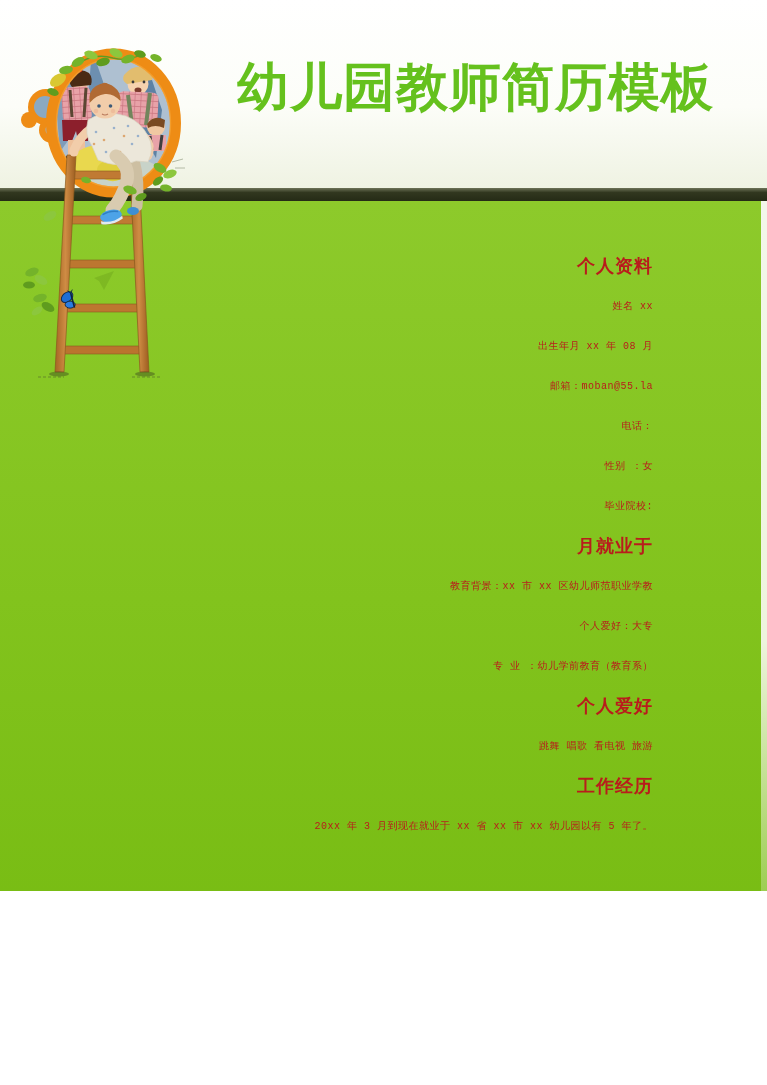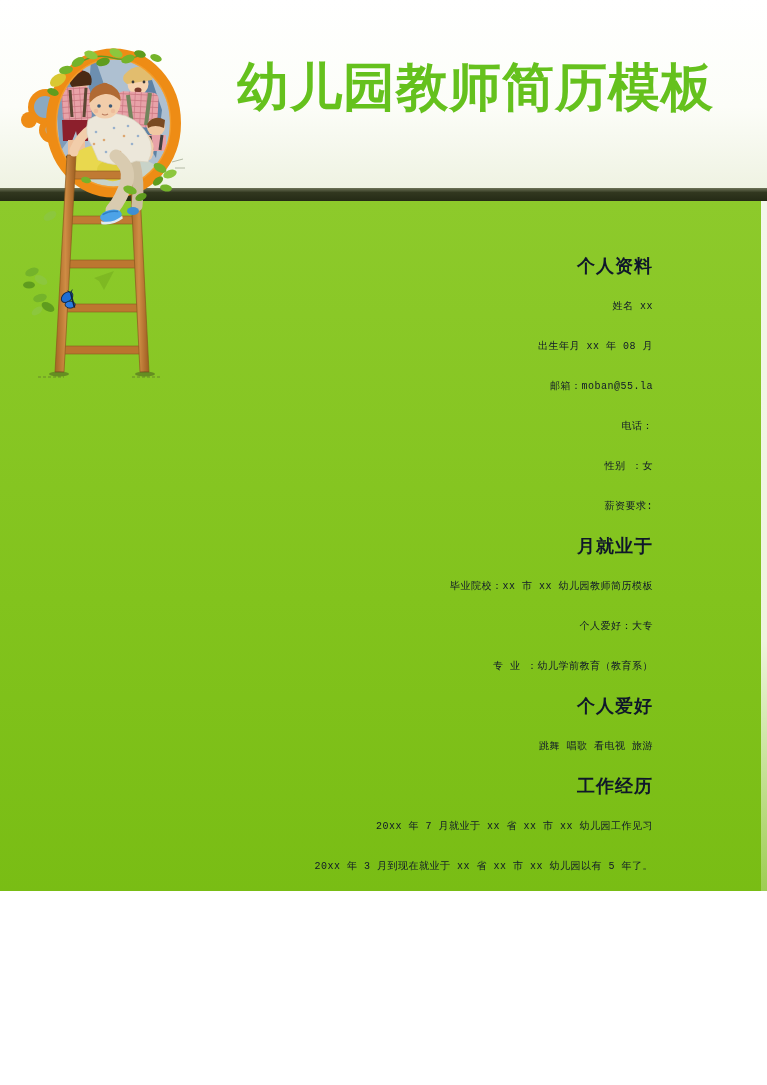--- a/index.html
+++ b/index.html
@@ -16,21 +16,21 @@
   .green{position:absolute;left:0;top:201px;width:767px;height:884px;
     background:linear-gradient(180deg,#8dca2b 0%,#82c31d 45%,#73b90f 100%);}
   
   .edge-strip{position:absolute;right:0;top:201px;width:6px;height:800px;
     background:linear-gradient(180deg,#f3f7ea 0%,#eef4dd 55%,rgba(238,244,221,0) 100%);}
 
   .title{position:absolute;left:237px;top:66px;width:500px;
     font-size:52px;line-height:52px;font-weight:bold;letter-spacing:1px;
     color:#65c11d;white-space:nowrap;}
 
-  .resume{position:absolute;left:40px;top:247px;width:613px;text-align:right;color:#0f172a;}
+  .resume{position:absolute;left:40px;top:247px;width:613px;text-align:right;color:#b91c1c;}
   .resume .row{height:40px;line-height:40px;white-space:nowrap;}
   .resume .heading{font-size:18px;font-weight:bold;letter-spacing:1px;}
   .resume .line{font-size:10px;letter-spacing:0.5px;}
 
   .illustration{position:absolute;left:8px;top:40px;width:200px;height:345px;}
 </style>
 </head>
 <body>
 
 <div class="canvas">
@@ -204,25 +204,24 @@
     </g>
   </svg>
 
   <div class="resume">
       <div class="row heading">个人资料</div>
       <div class="row line">姓名 xx</div>
       <div class="row line">出生年月 xx 年 08 月</div>
       <div class="row line">邮箱：moban@55.la</div>
       <div class="row line">电话：</div>
       <div class="row line">性别 ：女</div>
-      <div class="row line">薪资要求:</div>
+      <div class="row line">毕业院校:</div>
       <div class="row heading">月就业于</div>
-      <div class="row line">毕业院校：xx 市 xx 幼儿园教师简历模板</div>
+      <div class="row line">教育背景：xx 市 xx 区幼儿师范职业学教</div>
       <div class="row line">个人爱好：大专</div>
       <div class="row line">专 业 ：幼儿学前教育（教育系）</div>
       <div class="row heading">个人爱好</div>
       <div class="row line">跳舞 唱歌 看电视 旅游</div>
       <div class="row heading">工作经历</div>
-      <div class="row line">20xx 年 7 月就业于 xx 省 xx 市 xx 幼儿园工作见习</div>
       <div class="row line">20xx 年 3 月到现在就业于 xx 省 xx 市 xx 幼儿园以有 5 年了。</div>
     </div>
 
 </div>
 
 </body></html>

